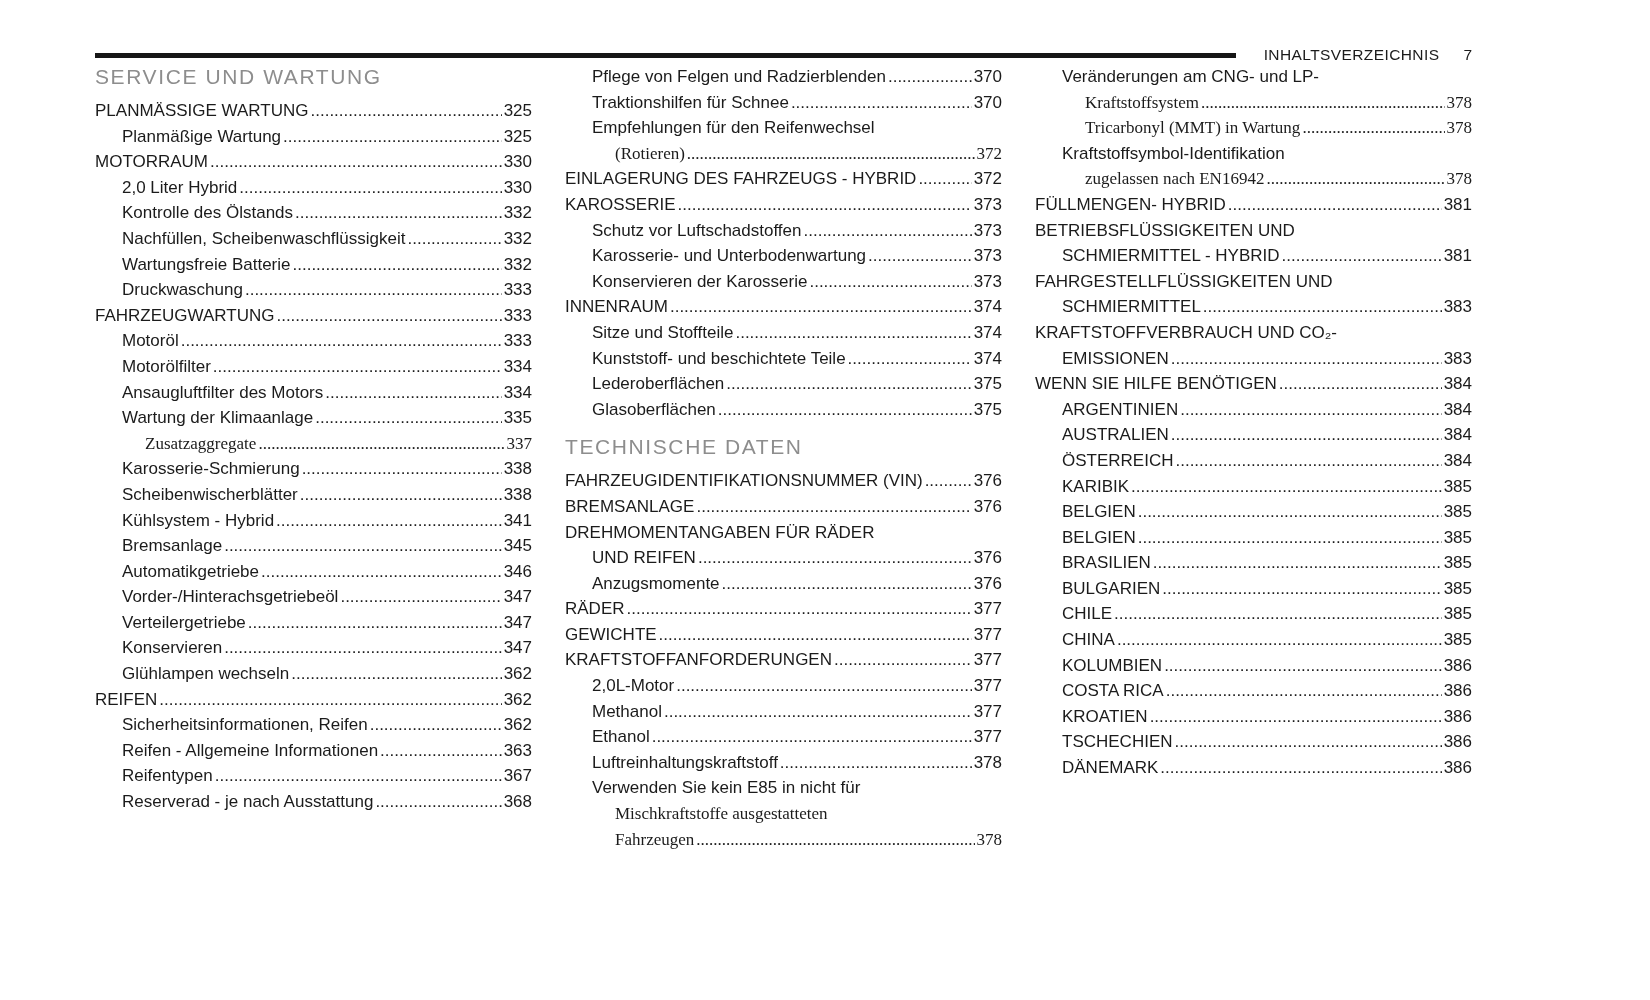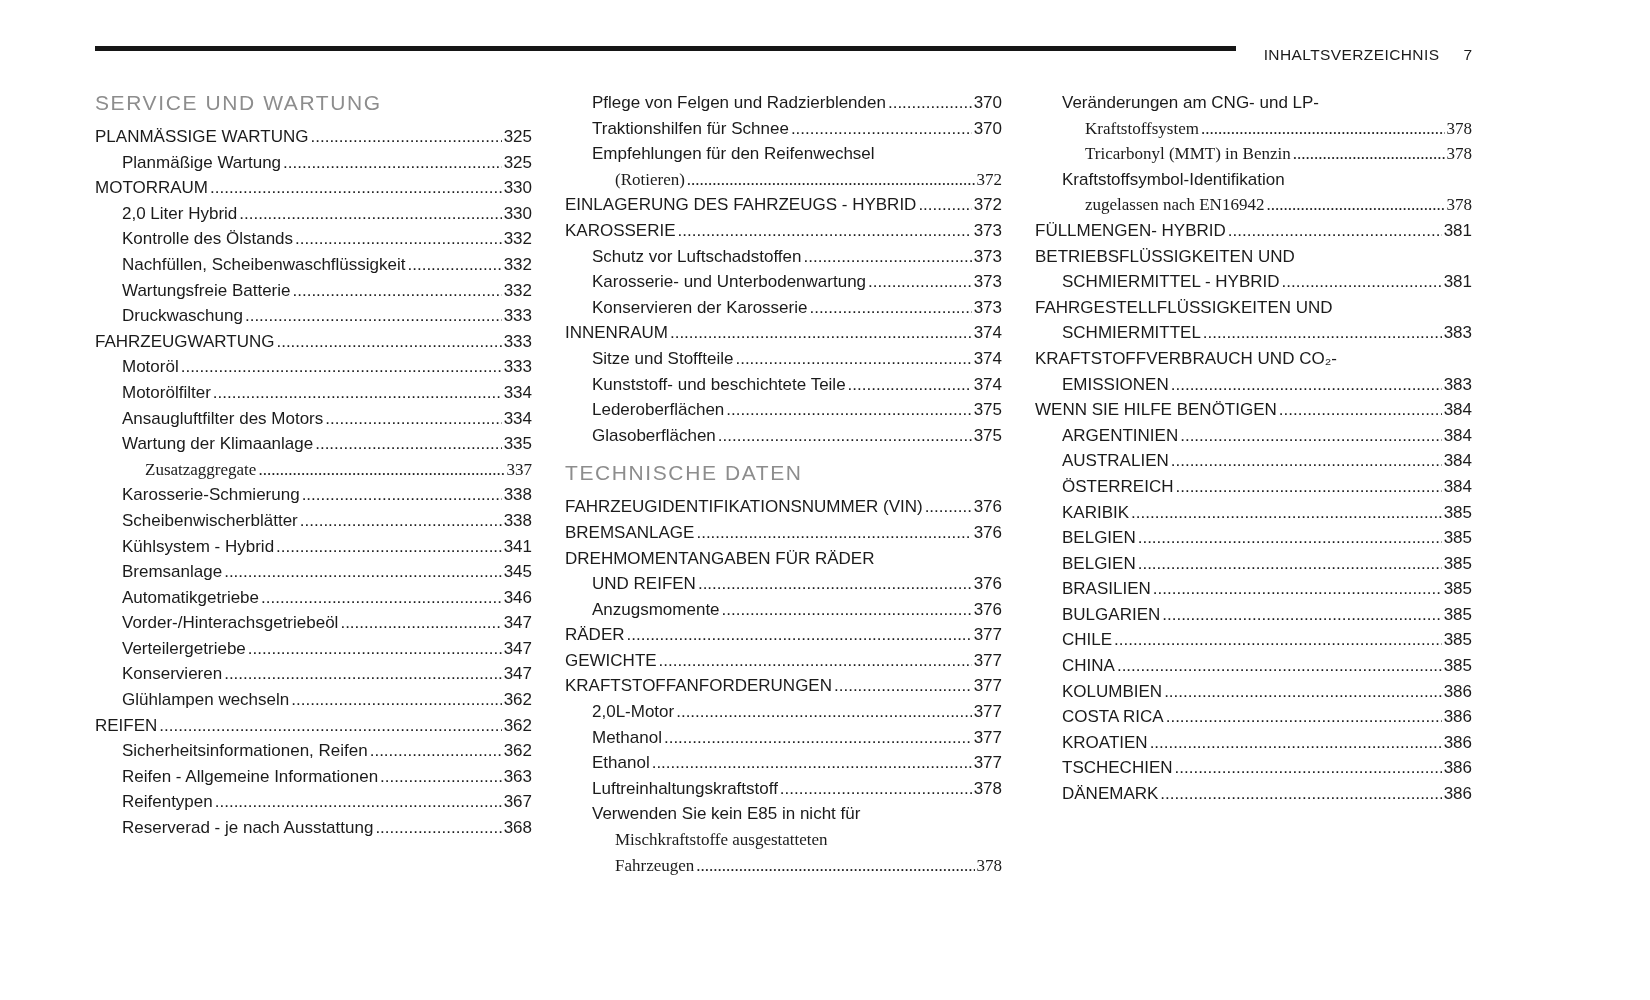--- a/index.html
+++ b/index.html
@@ -15,20 +15,21 @@
   .page {
     box-sizing: border-box;
     width: 1650px;
     height: 1000px;
     padding: 46px 0 0 95px;
   }
 
   
   .header {
     display: flex;
+    align-items: center;
     width: 1377px;
   }
   .header .rule {
     flex: 1;
     height: 5px;
     background: #161616;
     margin-right: 28px;
   }
   .header .header-title {
     font-size: 15.5px;
@@ -39,21 +40,20 @@
   .header .header-page {
     font-size: 15.5px;
     margin-left: 24px;
     color: #1b1b1b;
   }
 
   
   .columns {
     display: flex;
     gap: 33px;
-    margin-top: 26px;
     width: 1377px;
   }
   .column { width: 437px; }
 
   .section-heading {
     font-size: 21px;
     line-height: 26px;
     color: #8d8d8d;
     letter-spacing: 1.6px;
     margin: 12px 0 8px 0;
@@ -382,21 +382,21 @@
     <div class="column">
         <div class="entry level-1">
           <span class="label">Veränderungen am CNG- und LP-</span>
         </div>
         <div class="entry level-2">
           <span class="label">Kraftstoffsystem</span>
           <span class="dots"></span>
           <span class="page-num">378</span>
         </div>
         <div class="entry level-2">
-          <span class="label">Tricarbonyl (MMT) in Benzin</span>
+          <span class="label">Tricarbonyl (MMT) in Wartung</span>
           <span class="dots"></span>
           <span class="page-num">378</span>
         </div>
         <div class="entry level-1">
           <span class="label">Kraftstoffsymbol-Identifikation</span>
         </div>
         <div class="entry level-2">
           <span class="label">zugelassen nach EN16942</span>
           <span class="dots"></span>
           <span class="page-num">378</span>

